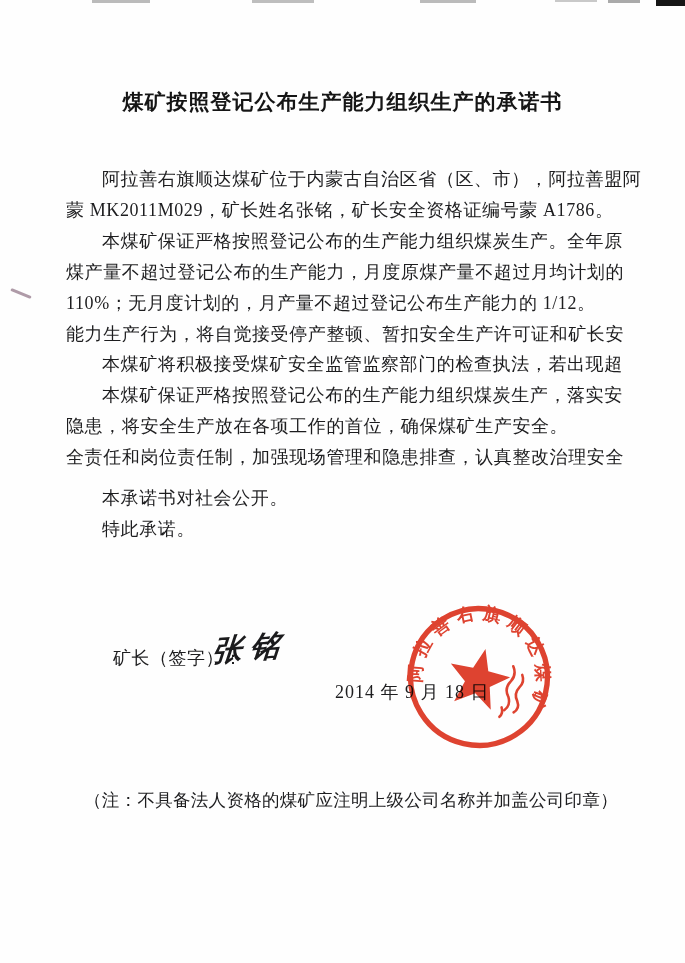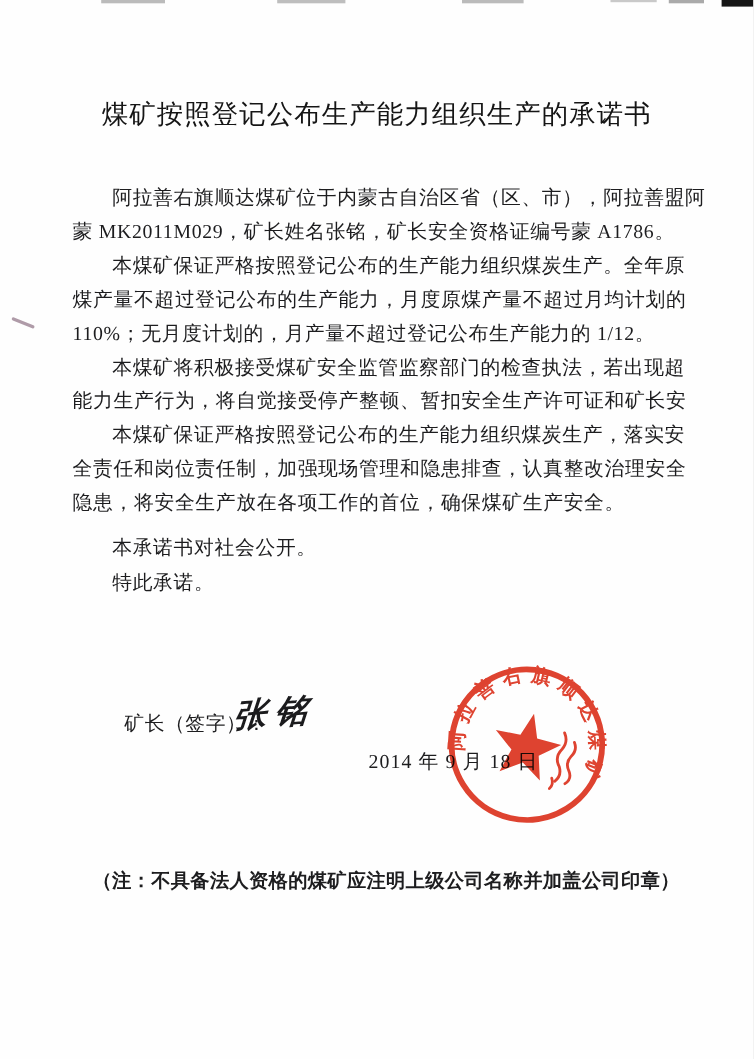--- a/index.html
+++ b/index.html
@@ -19,21 +19,21 @@
   .a-top3{left:420px;top:0;width:56px;height:3px;background:#6b6b6b;opacity:.45;}
   .a-top4{left:555px;top:0;width:42px;height:2px;background:#7a7a7a;opacity:.4;}
   .a-top5{left:608px;top:0;width:32px;height:3px;background:#565656;opacity:.5;}
   .a-corner{left:656px;top:0;width:29px;height:6px;background:#161616;}
   .a-left{left:10px;top:292px;width:22px;height:3px;background:#94798b;opacity:.75;transform:rotate(22deg);border-radius:2px;}
 
   .doc-title{
     position:absolute;left:0;top:88px;width:100%;
     text-align:center;
     font-family:"Liberation Sans", sans-serif;
-    font-size:24px;font-weight:400;letter-spacing:1px;
+    font-size:21px;font-weight:700;letter-spacing:1px;
     color:#151515;
   }
   .body-block{
     position:absolute;left:66px;top:164px;width:536px;
     font-size:18px;line-height:30.9px;letter-spacing:.6px;
     text-align:justify;
   }
   .para{margin:0;}
   .para.gap{margin-top:10px;}
   .line{white-space:nowrap;}
@@ -50,21 +50,21 @@
   .date-line{position:absolute;left:335px;top:680px;font-size:18px;letter-spacing:1px;}
 
   .seal{
     position:absolute;left:401px;top:599px;width:156px;height:156px;
     pointer-events:none;
     mix-blend-mode:multiply;
     opacity:.93;
     transform:rotate(13deg);
   }
 
-  .footnote{position:absolute;left:84px;top:788px;font-size:17.5px;letter-spacing:.3px;font-weight:bold;}
+  .footnote{position:absolute;left:84px;top:788px;font-size:17.5px;letter-spacing:.3px;}
 </style>
 </head>
 <body>
 
 <div class="page">
 
   <div class="artifact a-top1"></div>
   <div class="artifact a-top2"></div>
   <div class="artifact a-top3"></div>
   <div class="artifact a-top4"></div>
@@ -78,27 +78,27 @@
     <div class="para">
       <div class="line indent">阿拉善右旗顺达煤矿位于内蒙古自治区省（区、市），阿拉善盟阿</div>
       <div class="line">蒙 MK2011M029，矿长姓名张铭，矿长安全资格证编号蒙 A1786。</div>
     </div>
     <div class="para">
       <div class="line indent">本煤矿保证严格按照登记公布的生产能力组织煤炭生产。全年原</div>
       <div class="line">煤产量不超过登记公布的生产能力，月度原煤产量不超过月均计划的</div>
       <div class="line">110%；无月度计划的，月产量不超过登记公布生产能力的 1/12。</div>
     </div>
     <div class="para">
+      <div class="line">能力生产行为，将自觉接受停产整顿、暂扣安全生产许可证和矿长安</div>
       <div class="line indent">本煤矿将积极接受煤矿安全监管监察部门的检查执法，若出现超</div>
-      <div class="line">能力生产行为，将自觉接受停产整顿、暂扣安全生产许可证和矿长安</div>
     </div>
     <div class="para">
       <div class="line indent">本煤矿保证严格按照登记公布的生产能力组织煤炭生产，落实安</div>
+      <div class="line">隐患，将安全生产放在各项工作的首位，确保煤矿生产安全。</div>
       <div class="line">全责任和岗位责任制，加强现场管理和隐患排查，认真整改治理安全</div>
-      <div class="line">隐患，将安全生产放在各项工作的首位，确保煤矿生产安全。</div>
     </div>
     <div class="para gap">
       <div class="line indent">本承诺书对社会公开。</div>
     </div>
     <div class="para">
       <div class="line indent">特此承诺。</div>
     </div>
   </div>
 
   <div class="sig-label">矿长（签字）：</div>

